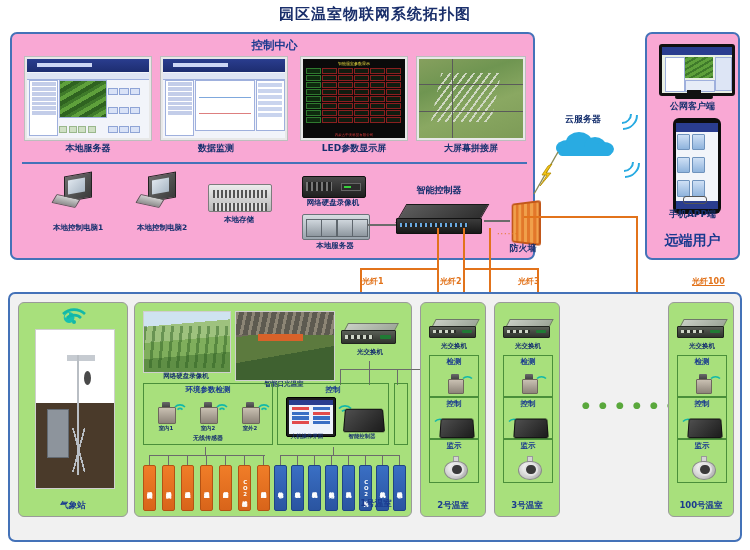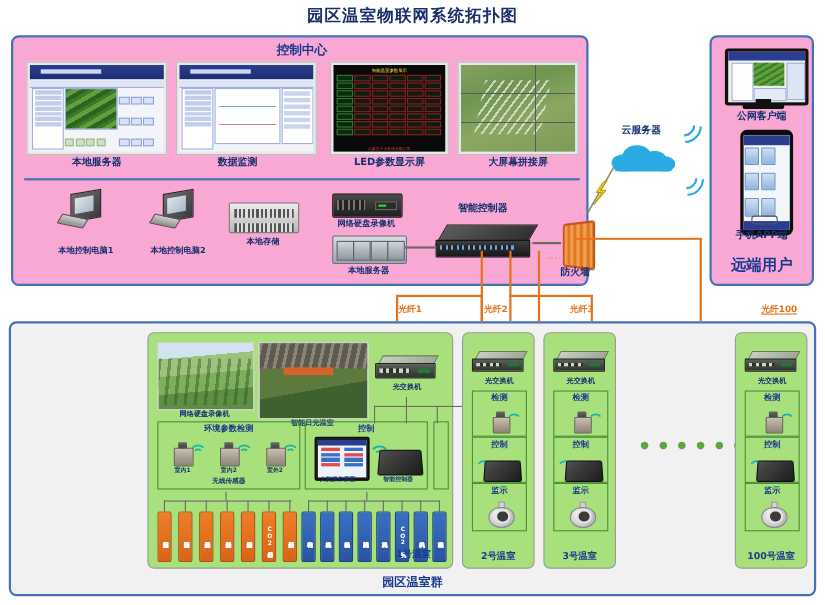--- a/index.html
+++ b/index.html
@@ -421,20 +421,40 @@
 <div class="fline" style="left:524px;top:216px;width:114px;height:2px;"></div>
 <div style="position:absolute;left:497px;top:230px;color:#e2731b;font-size:8px;letter-spacing:1px;">······</div>
 
 <div class="flabel" style="left:362px;top:276px;">光纤1</div>
 <div class="flabel" style="left:440px;top:276px;">光纤2</div>
 <div class="flabel" style="left:518px;top:276px;">光纤3</div>
 <div class="flabel" style="left:692px;top:276px;text-decoration:underline;">光纤100</div>
 
 <div class="panel" id="cluster">
 
+  <div class="gh" style="left:8px;top:8px;width:110px;height:215px;">
+    <div class="wifi-mini" style="left:44px;top:6px;font-size:14px;color:#16c0b0;">◕</div>
+    <div style="position:absolute;left:42px;top:5px;width:26px;height:16px;">
+      <svg width="26" height="16" viewBox="0 0 26 16">
+        <path d="M2 6 A16 16 0 0 1 24 6" stroke="#12b8a8" stroke-width="2.6" fill="none"></path>
+        <path d="M6 10 A10 10 0 0 1 20 10" stroke="#12b8a8" stroke-width="2.6" fill="none"></path>
+        <circle cx="13" cy="14" r="2" fill="#12b8a8"></circle>
+      </svg>
+    </div>
+    <div class="photo" style="left:16px;top:26px;width:78px;height:158px;">
+      <div class="ph-station">
+        <div class="st-arm"></div>
+          <div class="st-pole"></div>
+          <div class="st-cup"></div>
+        <div class="st-box"></div>
+          <div class="st-tri"></div>
+      </div>
+    </div>
+    <div class="gh-name">气象站</div>
+  </div>
 
   <div class="gh" style="left:124px;top:8px;width:278px;height:215px;">
 
     <div class="photo" style="left:8px;top:8px;width:86px;height:60px;">
         <div class="ph-green"></div>
       </div>
     <div class="lbl" style="position:absolute;left:2px;top:70px;width:98px;font-size:6.5px;">网络硬盘录像机</div>
     <div class="photo" style="left:100px;top:8px;width:98px;height:68px;">
         <div class="ph-sun"></div>
       </div>
@@ -722,14 +742,13 @@
       <div class="subtitle">监示</div>
       <div class="cam" style="left:14px;top:16px;width:22px;height:24px;">
           <div class="arm"></div>
           <div class="dome"></div>
           <div class="eye"></div>
         </div>
     </div>
     <div class="gh-name">100号温室</div>
   </div>
 
-  <div class="cluster-name">园区温室群</div>
 </div>
 
 </body></html>

